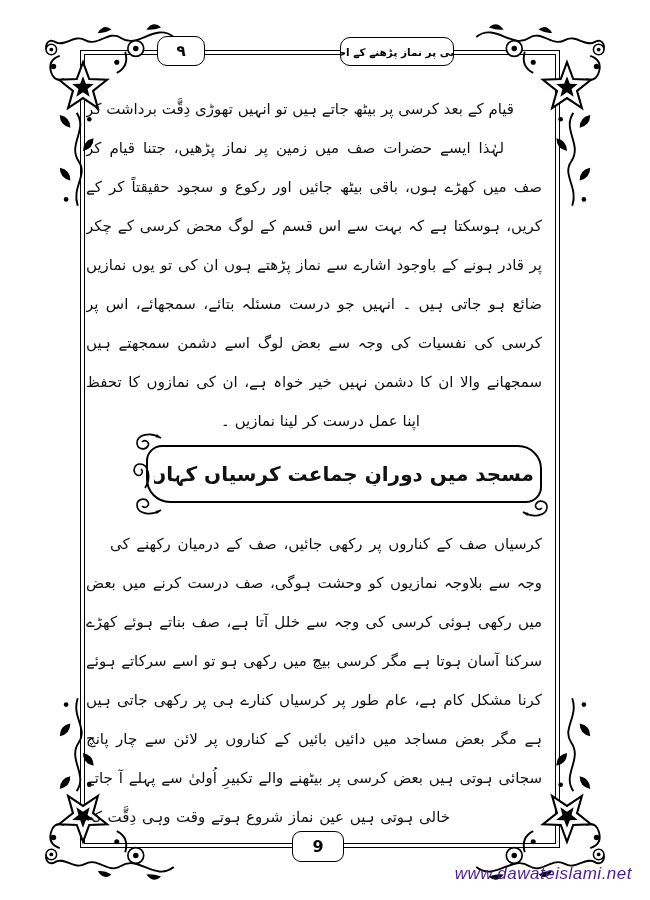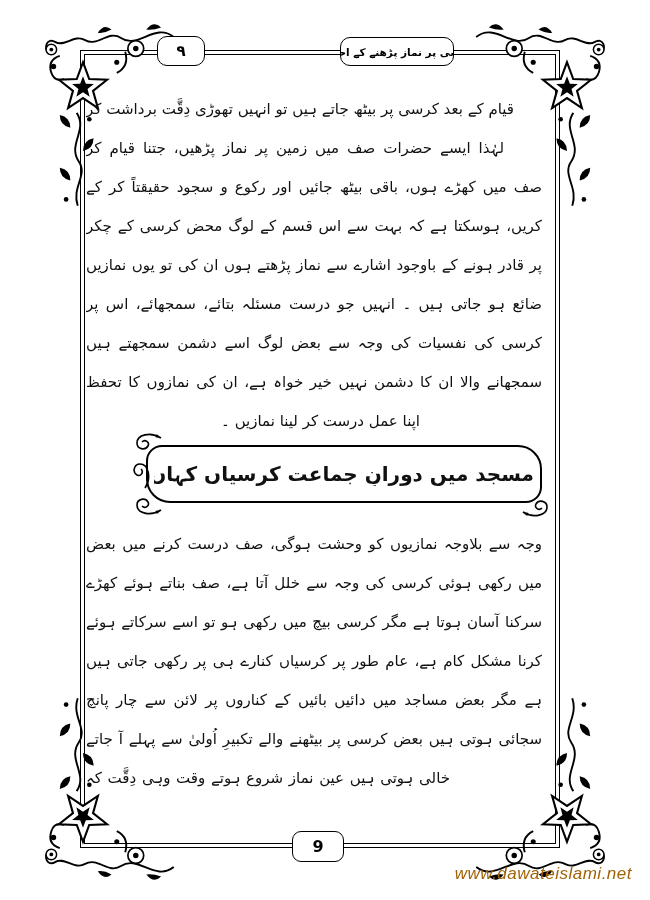--- a/index.html
+++ b/index.html
@@ -44,21 +44,21 @@
   .heading-text{font-size:20px;font-weight:bold;white-space:nowrap;max-width:380px;overflow:hidden;}
   .flourish{position:absolute;width:30px;height:22px;}
   .flourish.f-tl{left:-16px;top:-14px;}
   .flourish.f-bl{left:-16px;bottom:-14px;transform:scaleY(-1);}
   .flourish.f-br{right:-12px;bottom:-16px;transform:scale(-1,-1);}
   .flourish.f-lm{left:-24px;top:16px;transform:rotate(90deg);}
 
   
   .watermark{position:absolute;z-index:2;right:18px;top:864px;width:300px;
              text-align:right;font-family:"Liberation Sans",sans-serif;
-             font-style:italic;font-size:17px;color:#a16207;letter-spacing:.5px;}
+             font-style:italic;font-size:17px;color:#4c1d95;letter-spacing:.5px;}
 </style>
 </head>
 <body>
 
 <div class="canvas">
 
   <div class="frame"></div>
 
   <svg class="corner tl" viewBox="0 0 140 180" aria-hidden="true">
     <g stroke="#000" fill="none" stroke-width="1.8">
@@ -198,20 +198,21 @@
       <svg class="flourish f-br" viewBox="0 0 30 22" aria-hidden="true">
         <path d="M29,5 C18,-2 5,2 5,10 C5,16 13,18 16,13 C18,9 13,6 10,9" fill="none" stroke="#000" stroke-width="1.6"></path>
         <circle cx="25" cy="3" r="1.6" fill="#000"></circle>
       </svg>
       <svg class="flourish f-lm" viewBox="0 0 30 22" aria-hidden="true">
         <path d="M29,5 C18,-2 5,2 5,10 C5,16 13,18 16,13 C18,9 13,6 10,9" fill="none" stroke="#000" stroke-width="1.6"></path>
       </svg>
       <span class="heading-text">مسجد میں دورانِ جماعت کرسیاں کہاں رکھنی چاہئیں</span>
     </div>
 
+    <div class="line indent-left">کرسیاں صف کے کناروں پر رکھی جائیں، صف کے درمیان رکھنے کی</div>
     <div class="line">وجہ سے بلاوجہ نمازیوں کو وحشت ہوگی، صف درست کرنے میں بعض اوقات درمیان</div>
     <div class="line">میں رکھی ہوئی کرسی کی وجہ سے خلل آتا ہے، صف بناتے ہوئے کھڑے کھڑے</div>
     <div class="line">سرکنا آسان ہوتا ہے مگر کرسی بیچ میں رکھی ہو تو اسے سرکاتے ہوئے صف درست</div>
     <div class="line">کرنا مشکل کام ہے، عام طور پر کرسیاں کنارے ہی پر رکھی جاتی ہیں یہی مناسب</div>
     <div class="line">ہے مگر بعض مساجد میں دائیں بائیں کے کناروں پر لائن سے چار پانچ کرسیاں</div>
     <div class="line">سجائی ہوتی ہیں بعض کرسی پر بیٹھنے والے تکبیرِ اُولیٰ سے پہلے آ جاتے ہیں بعض کرسیاں</div>
     <div class="line end-cut">خالی ہوتی ہیں عین نماز شروع ہوتے وقت وہی دِقَّت کہ خالی کرسیوں کو اُٹھانے</div>
   </div>
 
   <div class="cartouche pagenum-bottom">

